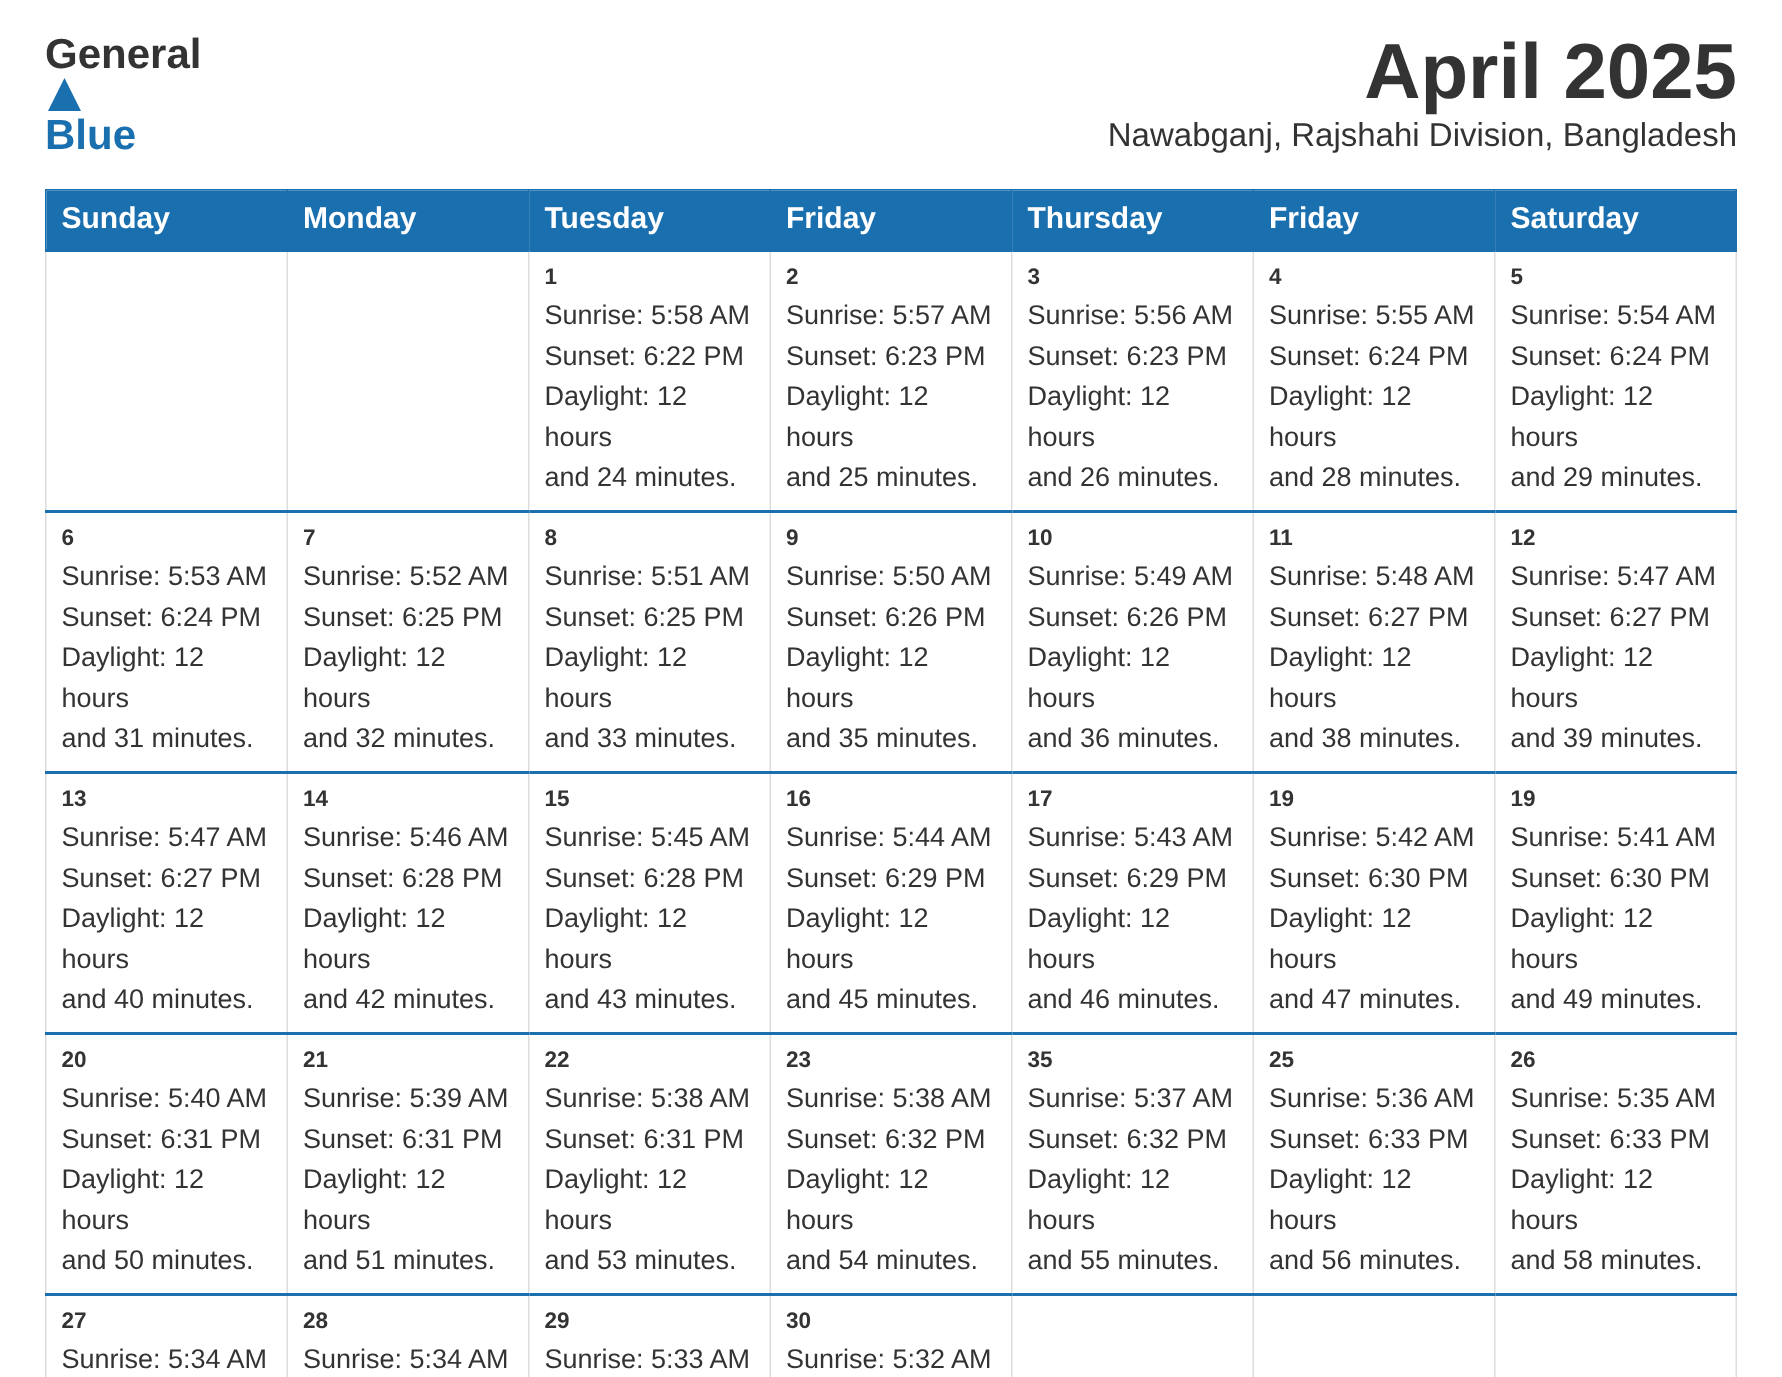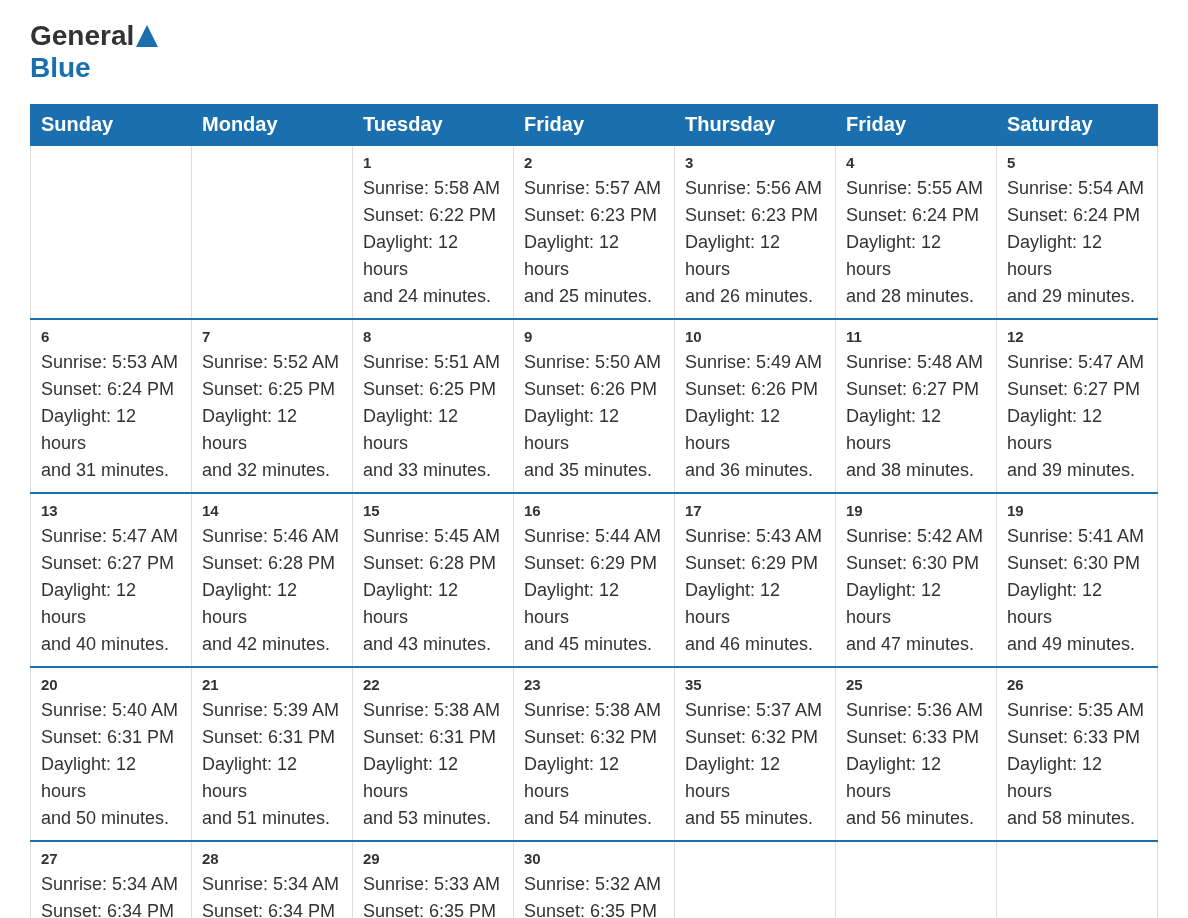--- a/index.html
+++ b/index.html
@@ -26,21 +26,21 @@
       font-weight: bold;
       color: #1a6faf;
     }
     .logo-block {
       display: flex;
       flex-direction: column;
       align-items: flex-start;
     }
     .logo-row1 {
       display: flex;
-      align-items: center;
+      flex-direction: column;
     }
     .logo-icon {
       display: flex;
       align-items: flex-end;
       margin-left: 2px;
     }
     .title-block {
       text-align: right;
     }
     .title-block h1 {
@@ -104,20 +104,24 @@
     <div class="logo-row1">
       <span class="logo-text-general">General</span>
       <div class="logo-icon">
         <svg width="22" height="22" viewBox="0 0 22 22">
           <polygon points="0,22 11,0 22,22" fill="#1a6faf"></polygon>
         </svg>
       </div>
     </div>
     <span class="logo-text-blue">Blue</span>
   </div>
+  <div class="title-block">
+    <h1>April 2025</h1>
+    <h2>Nawabganj, Rajshahi Division, Bangladesh</h2>
+  </div>
 </div>
 
 <table class="calendar">
   <thead>
     <tr>
     <th>Sunday</th>
         <th>Monday</th>
         <th>Tuesday</th>
         <th>Friday</th>
         <th>Thursday</th>

